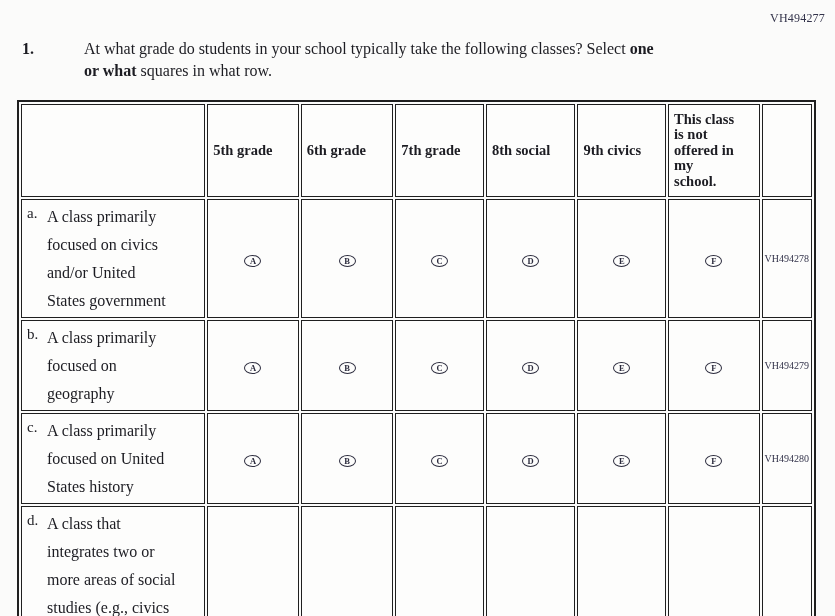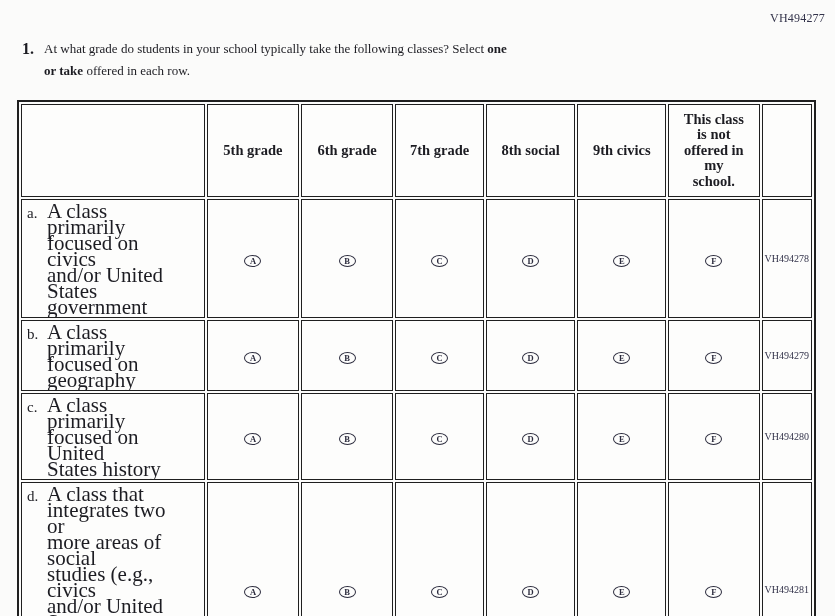--- a/index.html
+++ b/index.html
@@ -27,23 +27,24 @@
     width: 760px;
   }
   .q-number {
     width: 22px;
     font-weight: 700;
     font-size: 16px;
     line-height: 22px;
     flex: none;
   }
   .q-text {
-    font-size: 13px;
+    font-size: 16px;
     line-height: 22px;
     width: 712px;
+    margin-left: 40px;
   }
   .q-text .b { font-weight: 700; }
   table.grid {
     position: absolute;
     left: 17px;
     top: 100px;
     width: 799px;
     border-collapse: separate;
     border-spacing: 2px;
     border: 2px solid #1f1f1f;
@@ -57,39 +58,39 @@
   }
   tr.header-row { height: 93px; }
   tr.row-a { height: 80px; }
   tr.row-b { height: 62px; }
   tr.row-c { height: 62px; }
   tr.row-d { height: 182px; }
   th.col-head {
     font-weight: 700;
     font-size: 14.5px;
     line-height: 15.5px;
-    text-align: center;
+    text-align: left;
     vertical-align: middle;
     white-space: pre-line;
     padding: 2px 5px;
   }
   td.label-cell {
     vertical-align: top;
     padding: 3px 2px 2px 5px;
   }
   .label-wrap { display: flex; }
   .row-prefix {
     width: 20px;
     flex: none;
     font-size: 15px;
     line-height: 20px;
   }
   .row-label {
-    font-size: 21px;
-    line-height: 16px;
+    font-size: 16px;
+    line-height: 28px;
     white-space: pre-line;
     width: 130px;
   }
   td.bubble-cell {
     text-align: center;
     vertical-align: middle;
   }
   .bubble {
     display: inline-flex;
     align-items: center;
@@ -112,21 +113,21 @@
     padding: 0 1px;
   }
 </style>
 </head>
 <body>
 
 <div class="corner-code">VH494277</div>
 
 <div class="question">
   <div class="q-number">1.</div>
-  <div class="q-text"><span>At what grade do students in your school typically take the following classes? Select</span> <span class="b">one</span><br><span class="b">or take</span> <span>offered in each row.</span></div>
+  <div class="q-text"><span>At what grade do students in your school typically take the following classes? Select</span> <span class="b">one</span><br><span class="b">or what</span> <span>squares in what row.</span></div>
 </div>
 
 <table class="grid">
   <colgroup>
     <col style="width:183px">
       <col style="width:91px">
       <col style="width:92px">
       <col style="width:88px">
     <col style="width:89px">
       <col style="width:88px">

